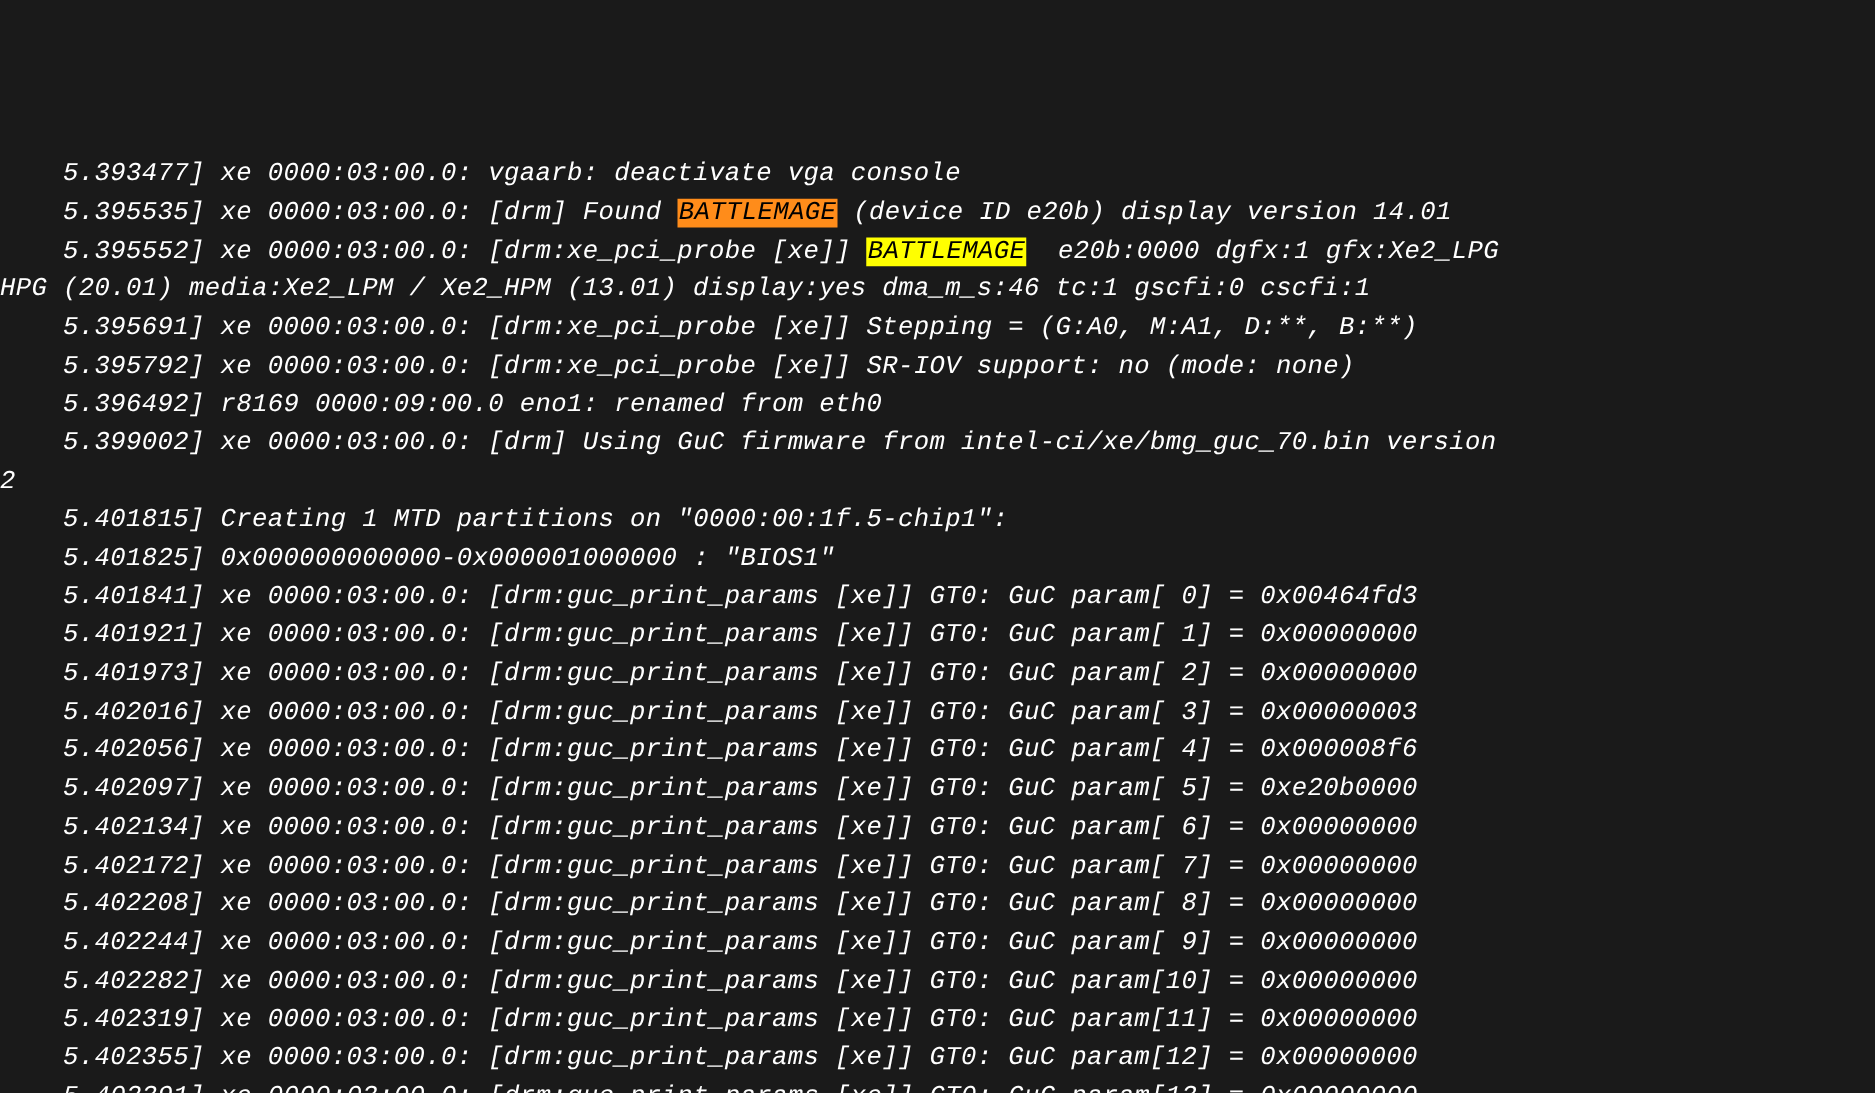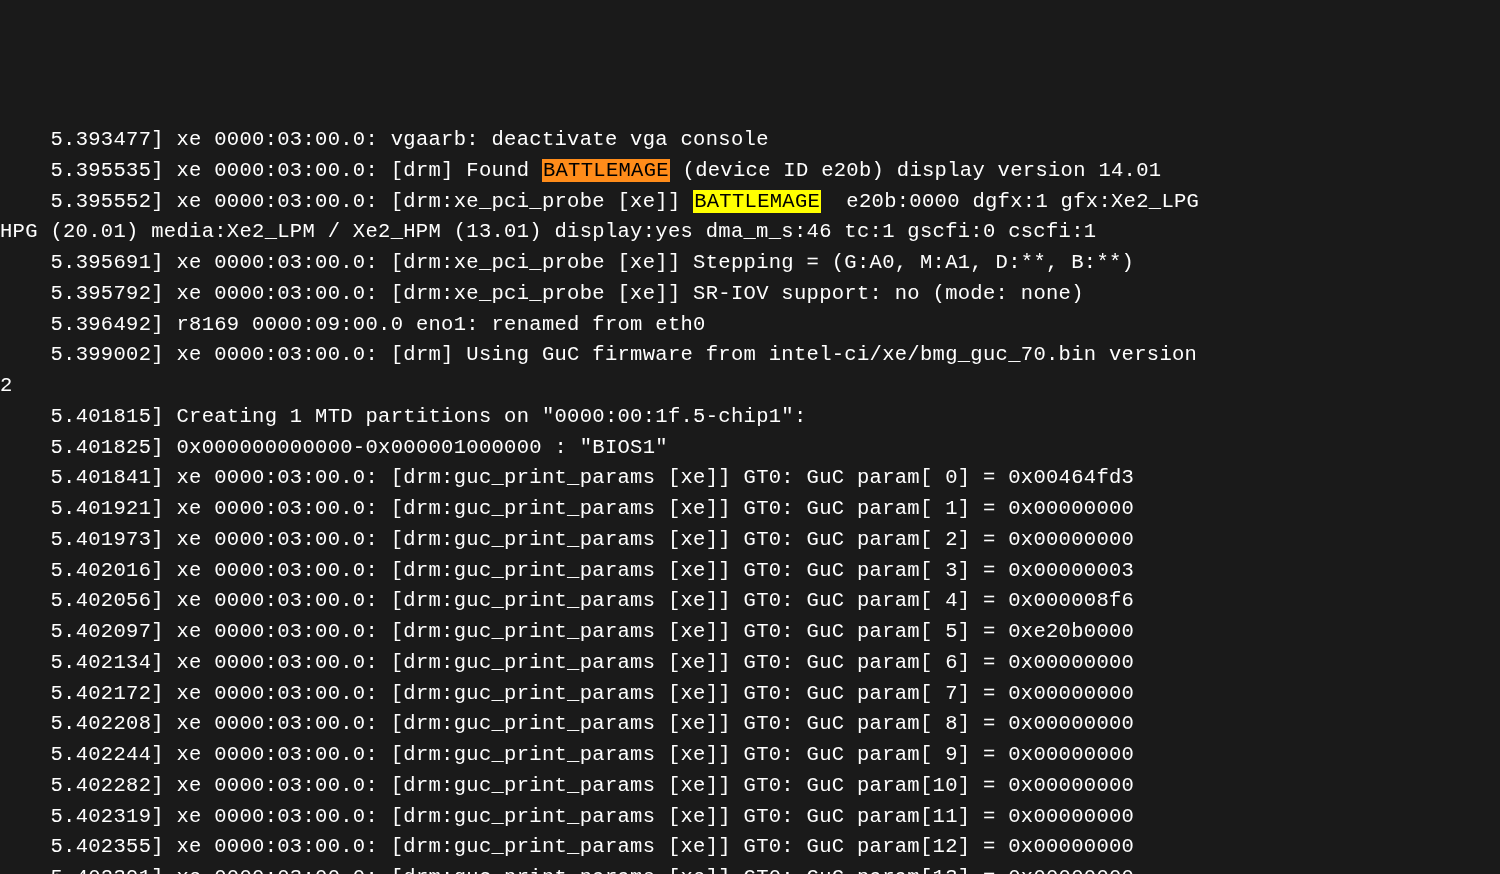--- a/index.html
+++ b/index.html
@@ -28,20 +28,21 @@
       color: #000000;
       padding: 0 1px;
     }
     .hl-yellow {
       background-color: #ffff00;
       color: #000000;
       padding: 0 1px;
     }
     .line {
       display: block;
+      font-style: italic;
     }
   </style>
 </head>
 <body>
 
 
 
 <div class="terminal-output" id="output"><span class="line">    5.393477] xe 0000:03:00.0: vgaarb: deactivate vga console</span><span class="line"><span>    5.395535] xe 0000:03:00.0: [drm] Found </span><span class="hl-orange">BATTLEMAGE</span><span> (device ID e20b) display version 14.01</span></span><span class="line"><span>    5.395552] xe 0000:03:00.0: [drm:xe_pci_probe [xe]] </span><span class="hl-yellow">BATTLEMAGE</span><span>  e20b:0000 dgfx:1 gfx:Xe2_LPG</span></span><span class="line">HPG (20.01) media:Xe2_LPM / Xe2_HPM (13.01) display:yes dma_m_s:46 tc:1 gscfi:0 cscfi:1</span><span class="line">    5.395691] xe 0000:03:00.0: [drm:xe_pci_probe [xe]] Stepping = (G:A0, M:A1, D:**, B:**)</span><span class="line">    5.395792] xe 0000:03:00.0: [drm:xe_pci_probe [xe]] SR-IOV support: no (mode: none)</span><span class="line">    5.396492] r8169 0000:09:00.0 eno1: renamed from eth0</span><span class="line">    5.399002] xe 0000:03:00.0: [drm] Using GuC firmware from intel-ci/xe/bmg_guc_70.bin version</span><span class="line">2</span><span class="line">    5.401815] Creating 1 MTD partitions on "0000:00:1f.5-chip1":</span><span class="line">    5.401825] 0x000000000000-0x000001000000 : "BIOS1"</span><span class="line">    5.401841] xe 0000:03:00.0: [drm:guc_print_params [xe]] GT0: GuC param[ 0] = 0x00464fd3</span><span class="line">    5.401921] xe 0000:03:00.0: [drm:guc_print_params [xe]] GT0: GuC param[ 1] = 0x00000000</span><span class="line">    5.401973] xe 0000:03:00.0: [drm:guc_print_params [xe]] GT0: GuC param[ 2] = 0x00000000</span><span class="line">    5.402016] xe 0000:03:00.0: [drm:guc_print_params [xe]] GT0: GuC param[ 3] = 0x00000003</span><span class="line">    5.402056] xe 0000:03:00.0: [drm:guc_print_params [xe]] GT0: GuC param[ 4] = 0x000008f6</span><span class="line">    5.402097] xe 0000:03:00.0: [drm:guc_print_params [xe]] GT0: GuC param[ 5] = 0xe20b0000</span><span class="line">    5.402134] xe 0000:03:00.0: [drm:guc_print_params [xe]] GT0: GuC param[ 6] = 0x00000000</span><span class="line">    5.402172] xe 0000:03:00.0: [drm:guc_print_params [xe]] GT0: GuC param[ 7] = 0x00000000</span><span class="line">    5.402208] xe 0000:03:00.0: [drm:guc_print_params [xe]] GT0: GuC param[ 8] = 0x00000000</span><span class="line">    5.402244] xe 0000:03:00.0: [drm:guc_print_params [xe]] GT0: GuC param[ 9] = 0x00000000</span><span class="line">    5.402282] xe 0000:03:00.0: [drm:guc_print_params [xe]] GT0: GuC param[10] = 0x00000000</span><span class="line">    5.402319] xe 0000:03:00.0: [drm:guc_print_params [xe]] GT0: GuC param[11] = 0x00000000</span><span class="line">    5.402355] xe 0000:03:00.0: [drm:guc_print_params [xe]] GT0: GuC param[12] = 0x00000000</span><span class="line">    5.402391] xe 0000:03:00.0: [drm:guc_print_params [xe]] GT0: GuC param[13] = 0x00000000</span></div>
 
 

